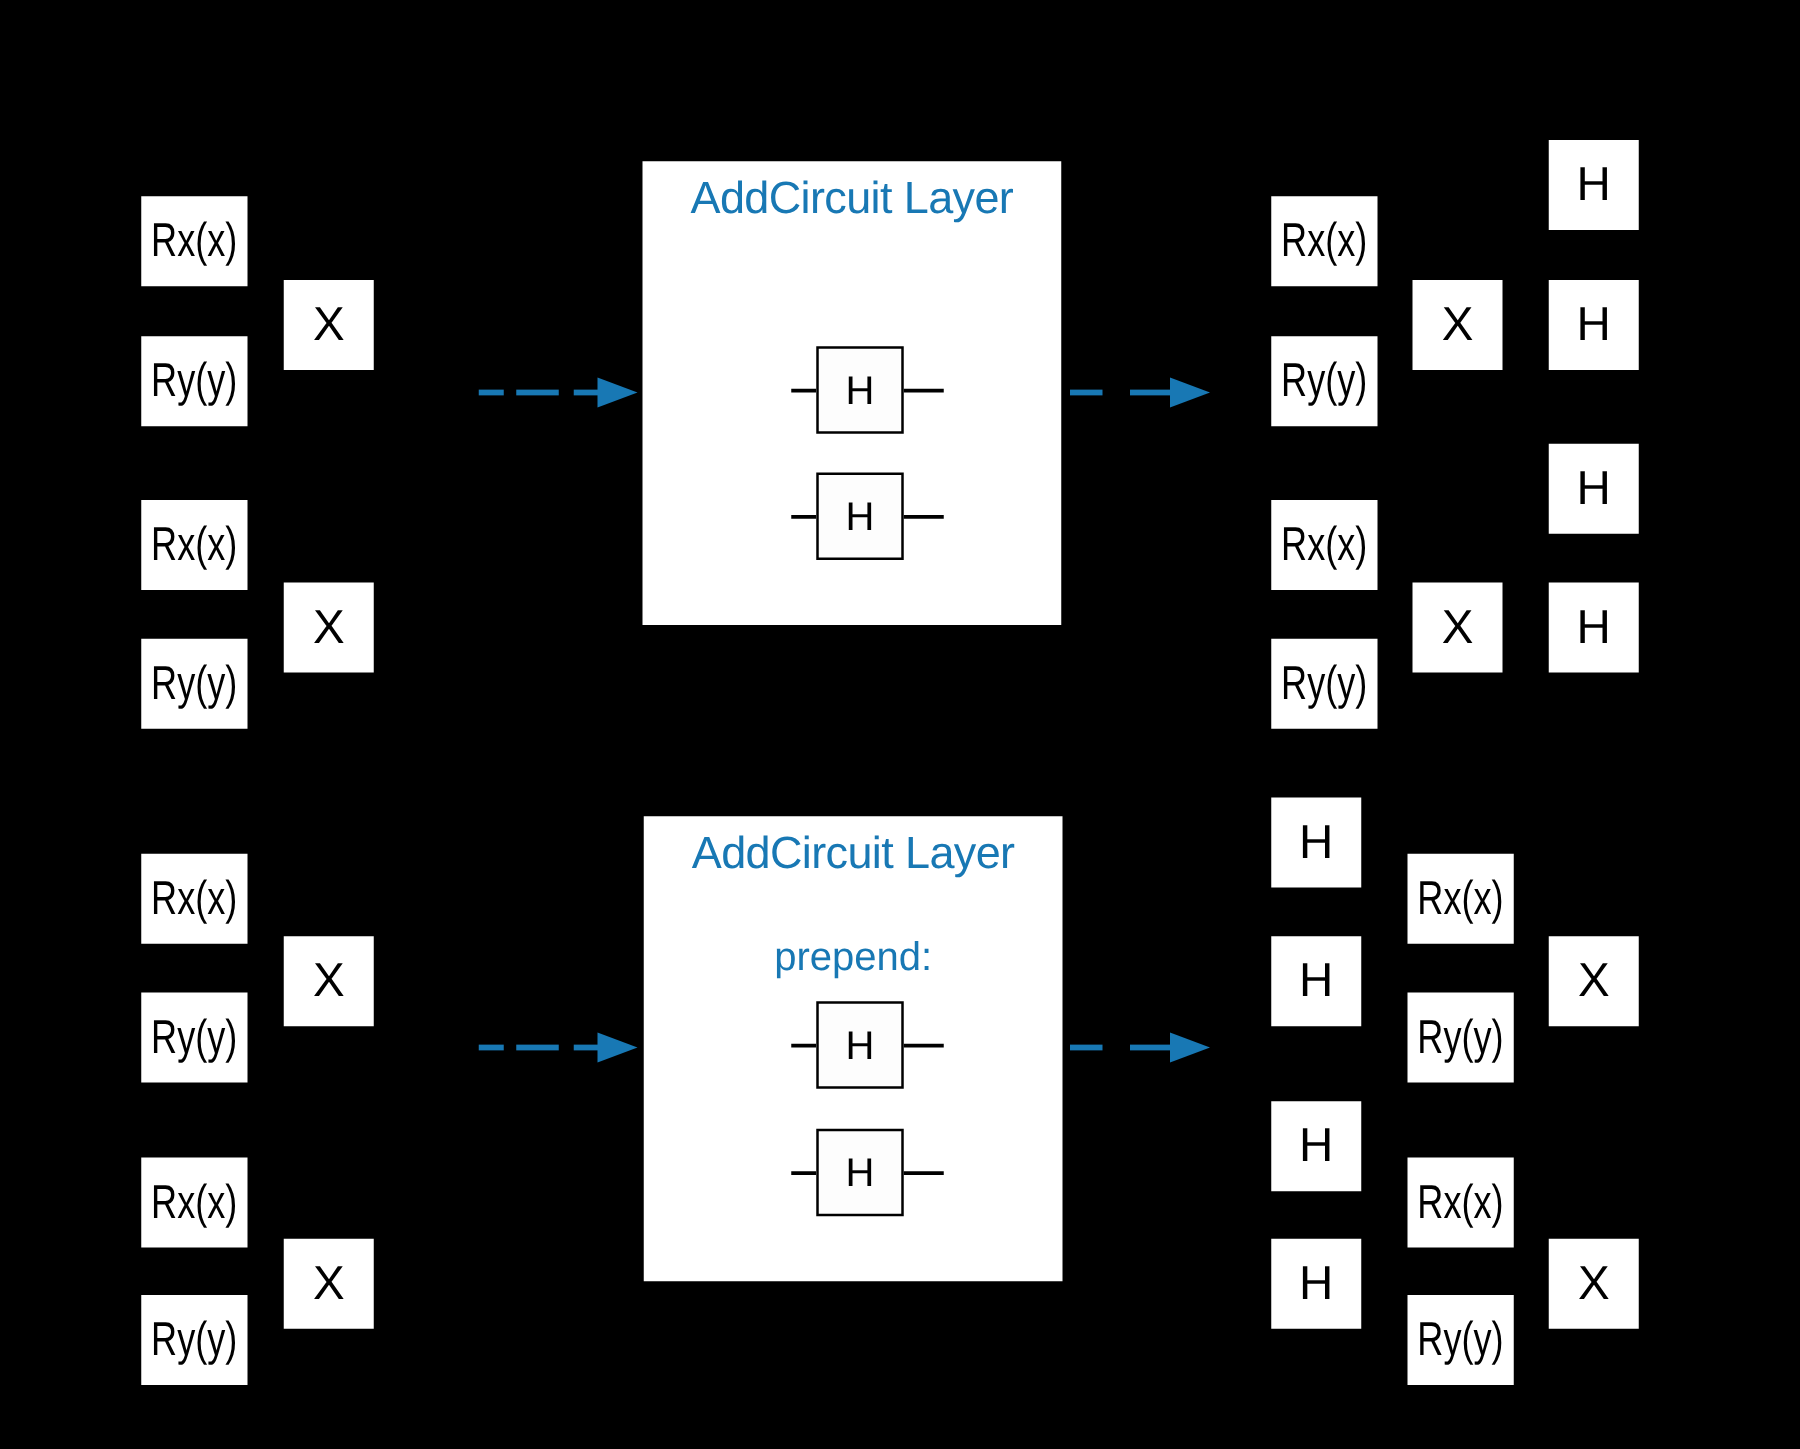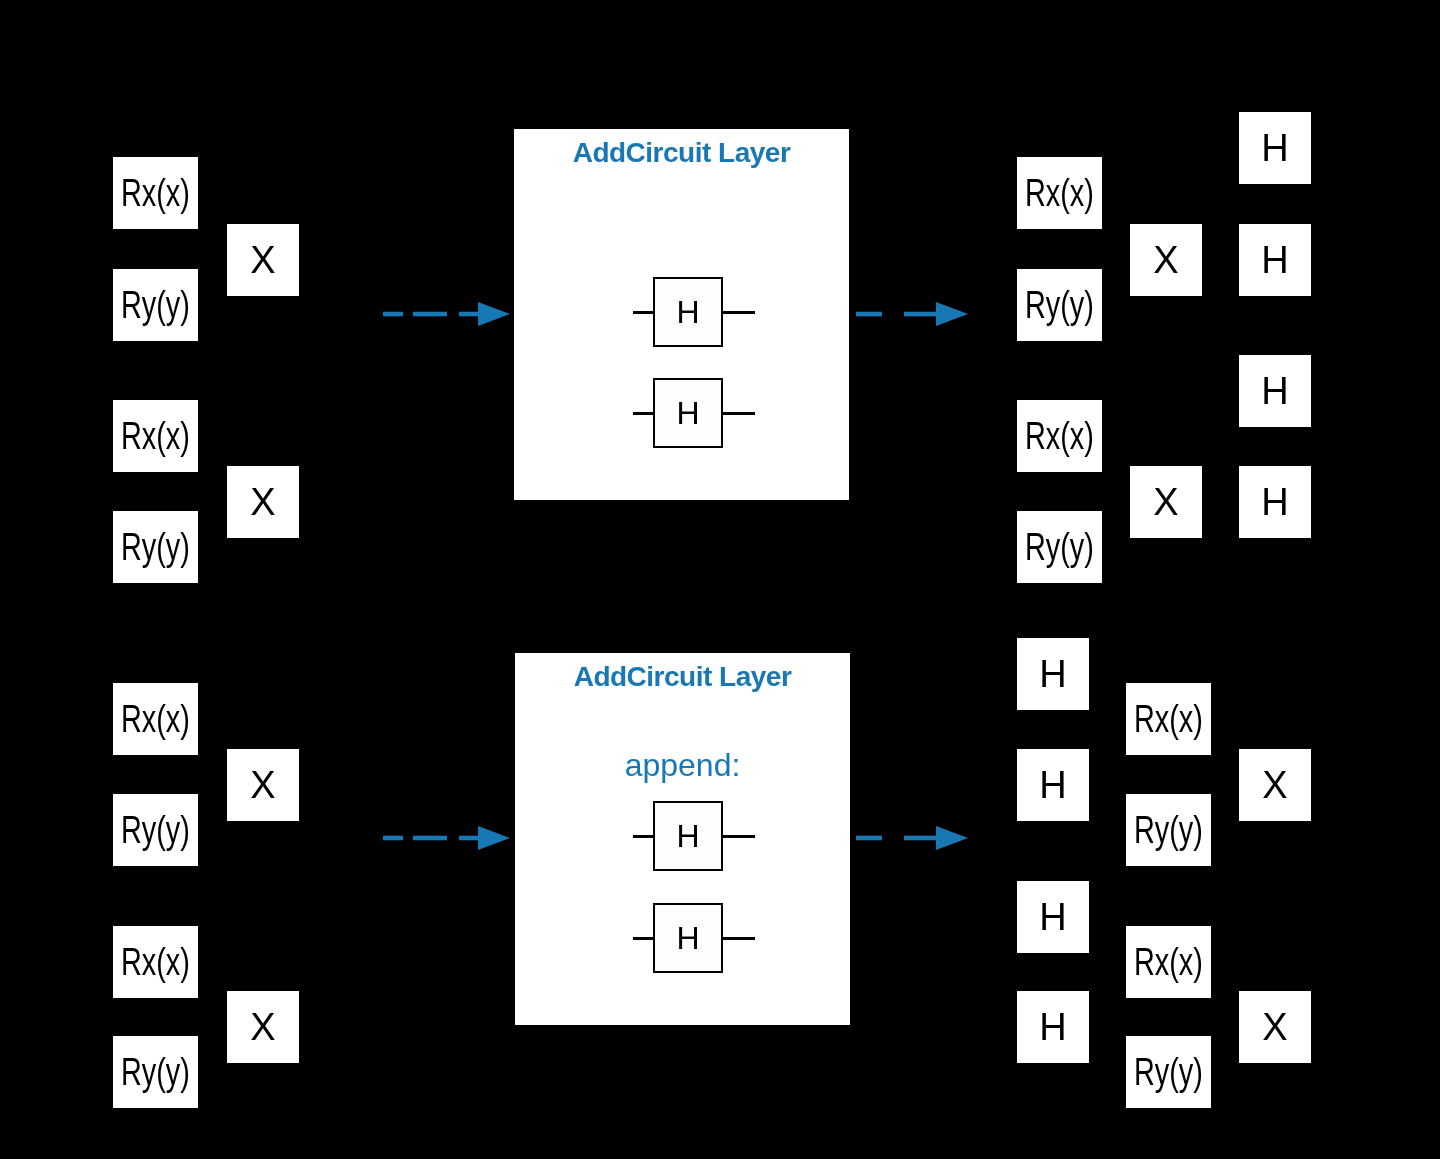--- a/index.html
+++ b/index.html
@@ -28,21 +28,21 @@
     font-size: 38px; white-space: nowrap;
     transform: scaleX(0.76); transform-origin: 50% 50%;
   }
   .gate.l { width: 72px; height: 72px; font-size: 38px; }
   .panel {
     position: absolute; width: 335px;
     background: var(--panel_fill, #fff);
   }
   .panel-title {
     position: absolute; top: 8px; left: 0; width: 100%;
-    text-align: center; font-weight: bold; font-size: 28px;
+    text-align: center; font-weight: normal; font-size: 36px;
     color: var(--accent, #1878b4);
     letter-spacing: -0.5px;
   }
   .panel-mode {
     position: absolute; top: 94px; left: 0; width: 100%;
     text-align: center; font-size: 32px;
     color: var(--accent, #1878b4);
   }
   .hrow { position: absolute; display: flex; align-items: center; }
   .wire { height: 3px; background: #000; flex: 0 0 auto; }
@@ -183,21 +183,21 @@
       <div class="wire left"></div>
       <div class="hbox">
           <span>H</span>
         </div>
       <div class="wire right"></div>
     </div>
   </div>
 
   <div class="panel" style="left:515px; top:653px; height:372px;">
     <div class="panel-title">AddCircuit Layer</div>
-    <div class="panel-mode">append:</div>
+    <div class="panel-mode">prepend:</div>
     <div class="hrow" style="left:118px; top:148px;">
       <div class="wire left"></div>
       <div class="hbox">
           <span>H</span>
         </div>
       <div class="wire right"></div>
     </div>
     <div class="hrow" style="left:118px; top:250px;">
       <div class="wire left"></div>
       <div class="hbox">

